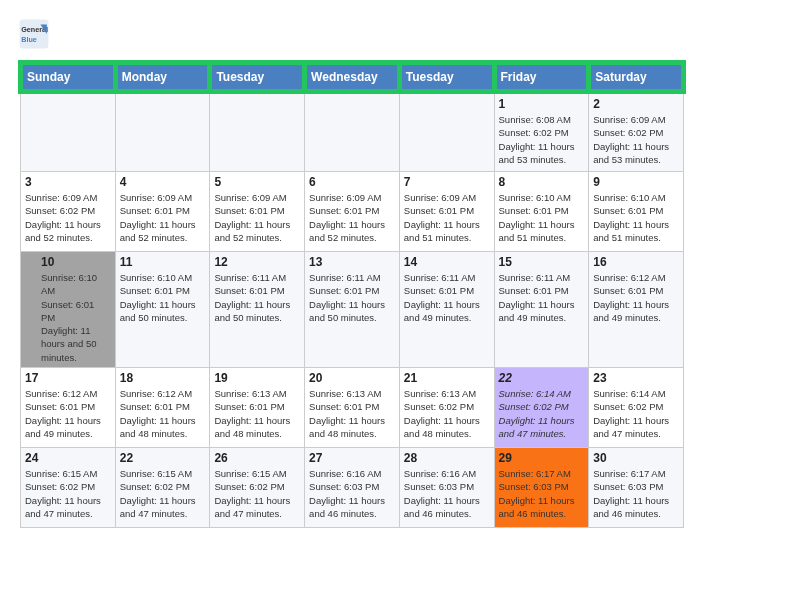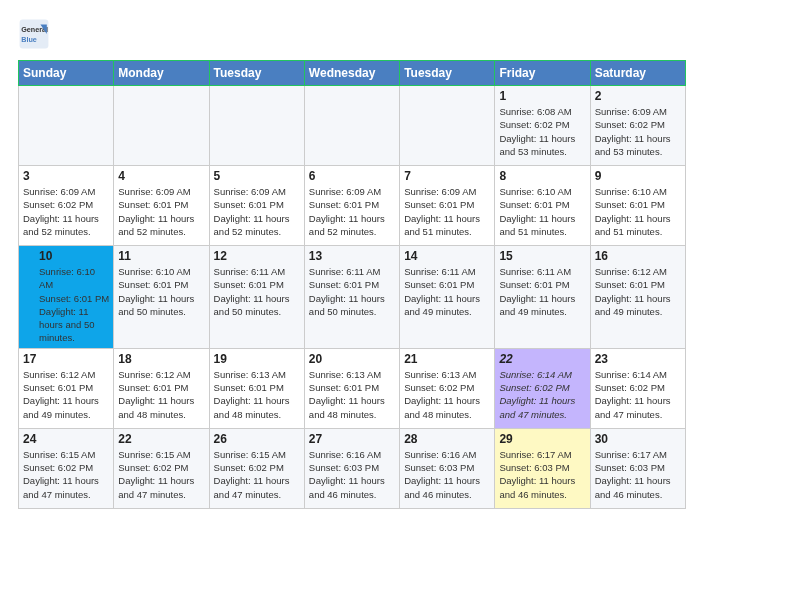--- a/index.html
+++ b/index.html
@@ -48,21 +48,21 @@
       border-collapse: collapse;
       table-layout: fixed;
     }
     .calendar th {
       background: #4a7fc1;
       color: #fff;
       font-size: 12px;
       font-weight: bold;
       padding: 5px 4px;
       text-align: left;
-      border: 1px solid #22c55e;
+      border: 5px solid #22c55e;
     }
     .calendar td {
       border: 1px solid #ccc;
       vertical-align: top;
       padding: 3px 4px;
       font-size: 10px;
       color: #333;
       height: 80px;
       background: #fff;
     }
@@ -160,21 +160,21 @@
           <td style="background: rgb(255, 255, 255);">
             <span class="day-num">8</span>
             <div class="day-info">Sunrise: 6:10 AM<br>Sunset: 6:01 PM<br>Daylight: 11 hours and 51 minutes.</div>
           </td>
           <td style="background: rgb(255, 255, 255);">
             <span class="day-num">9</span>
             <div class="day-info">Sunrise: 6:10 AM<br>Sunset: 6:01 PM<br>Daylight: 11 hours and 51 minutes.</div>
           </td>
         </tr>
         <tr>
-          <td style="background: #0ea5e9; padding-left: 20px;">
+          <td style="background: #a3a3a3; padding-left: 20px;">
             <span class="day-num">10</span>
             <div class="day-info">Sunrise: 6:10 AM<br>Sunset: 6:01 PM<br>Daylight: 11 hours and 50 minutes.</div>
           </td>
           <td style="background: rgb(245, 247, 250);">
             <span class="day-num">11</span>
             <div class="day-info">Sunrise: 6:10 AM<br>Sunset: 6:01 PM<br>Daylight: 11 hours and 50 minutes.</div>
           </td>
           <td style="background: rgb(245, 247, 250);">
             <span class="day-num">12</span>
             <div class="day-info">Sunrise: 6:11 AM<br>Sunset: 6:01 PM<br>Daylight: 11 hours and 50 minutes.</div>
@@ -240,21 +240,21 @@
             <div class="day-info">Sunrise: 6:15 AM<br>Sunset: 6:02 PM<br>Daylight: 11 hours and 47 minutes.</div>
           </td>
           <td style="background: rgb(245, 247, 250);">
             <span class="day-num">27</span>
             <div class="day-info">Sunrise: 6:16 AM<br>Sunset: 6:03 PM<br>Daylight: 11 hours and 46 minutes.</div>
           </td>
           <td style="background: rgb(245, 247, 250);">
             <span class="day-num">28</span>
             <div class="day-info">Sunrise: 6:16 AM<br>Sunset: 6:03 PM<br>Daylight: 11 hours and 46 minutes.</div>
           </td>
-          <td style="background: #fef9c3;">
+          <td style="background: #f97316;">
             <span class="day-num">29</span>
             <div class="day-info">Sunrise: 6:17 AM<br>Sunset: 6:03 PM<br>Daylight: 11 hours and 46 minutes.</div>
           </td>
           <td style="background: rgb(245, 247, 250);">
             <span class="day-num">30</span>
             <div class="day-info">Sunrise: 6:17 AM<br>Sunset: 6:03 PM<br>Daylight: 11 hours and 46 minutes.</div>
           </td>
         </tr>
       </tbody>
   </table>

